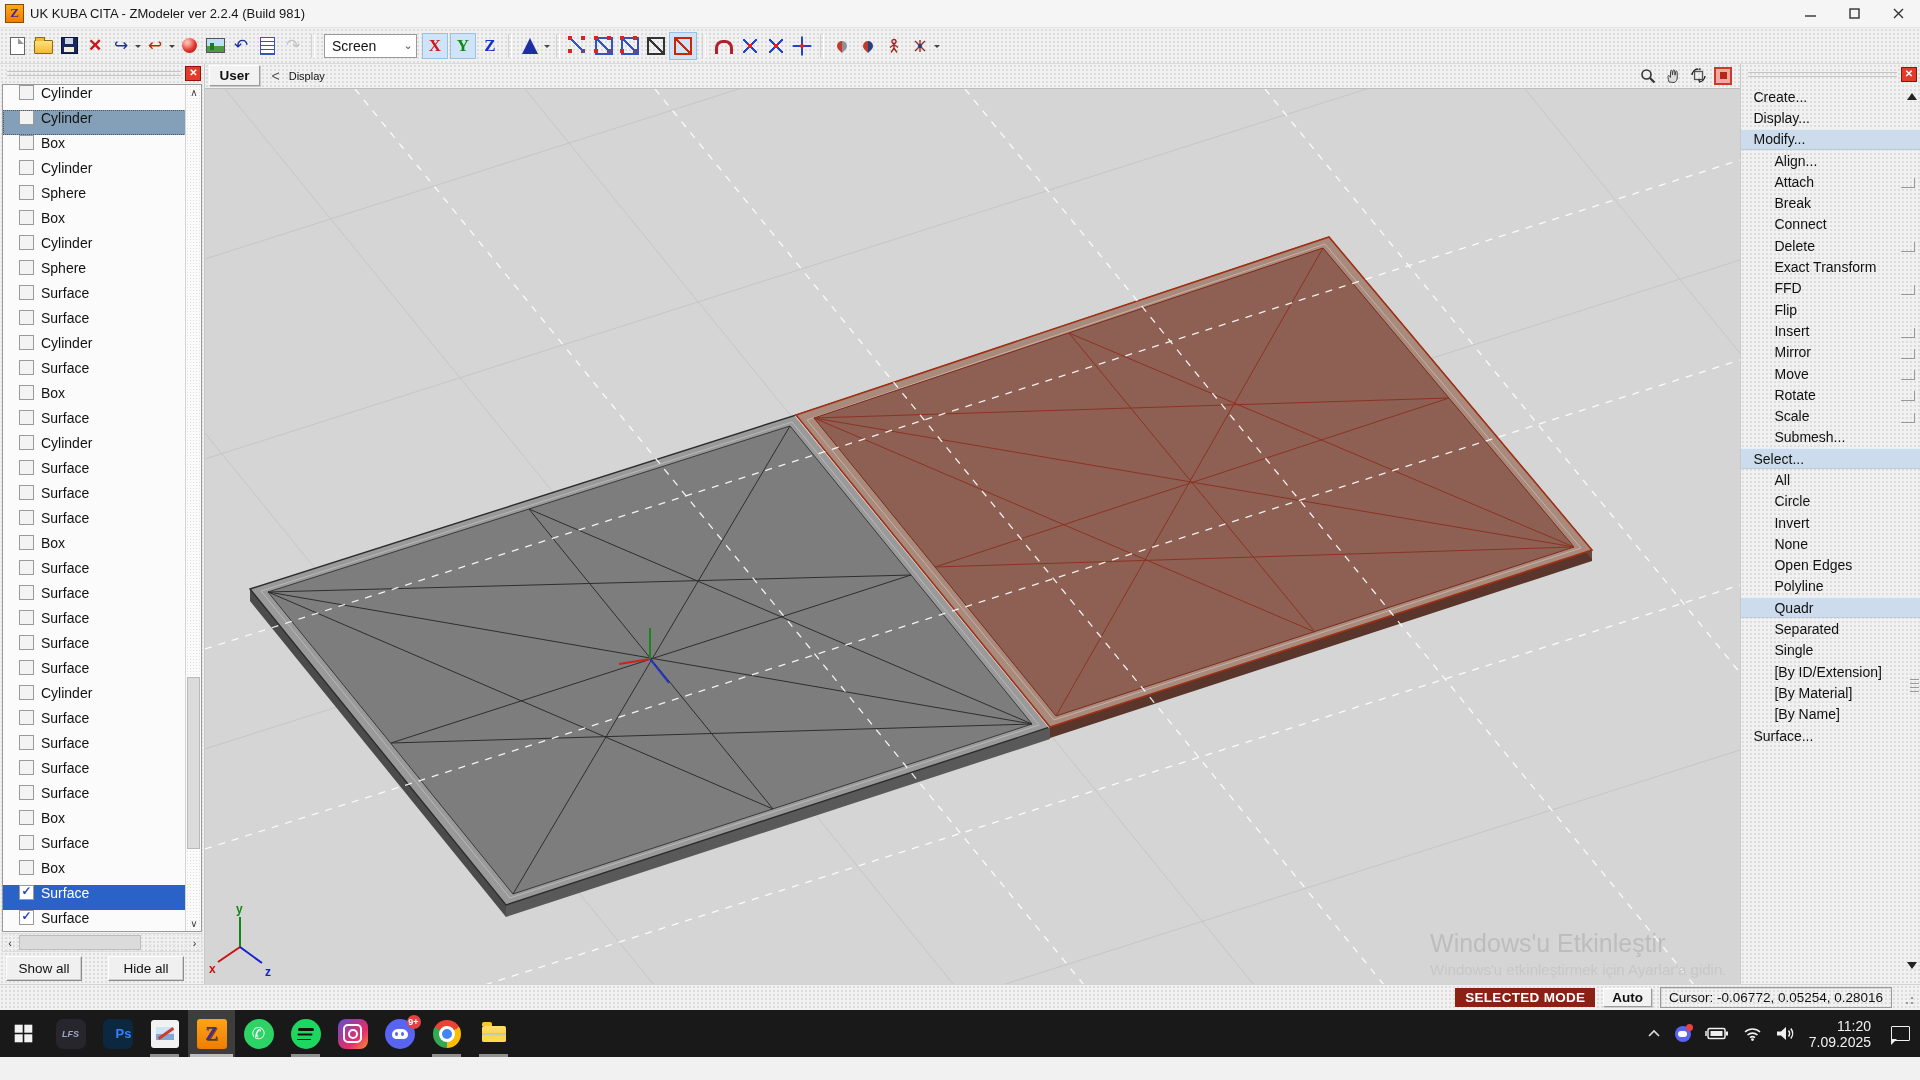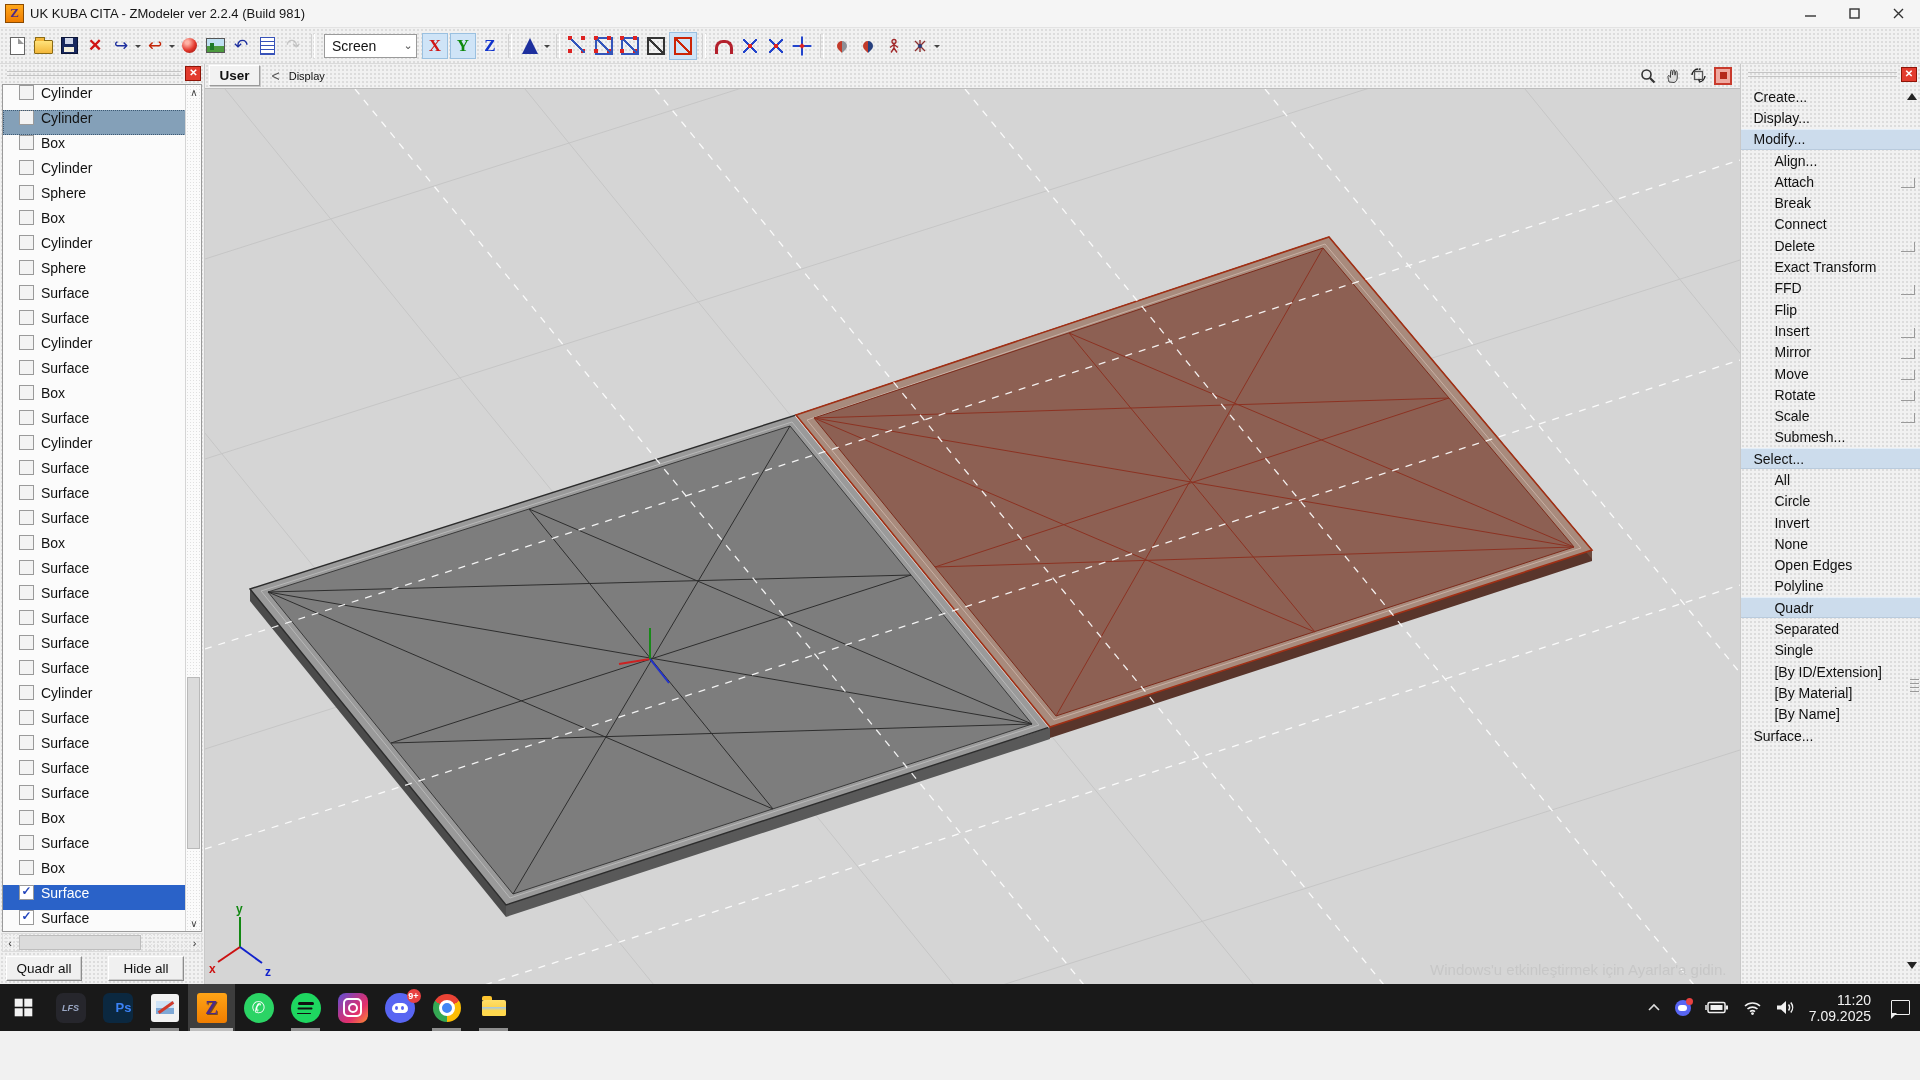--- a/index.html
+++ b/index.html
@@ -459,21 +459,21 @@
           <div class="vthumb"></div>
           <div class="varrow" style="bottom:2px;">∨</div>
         </div>
       </div>
       <div class="hscroll">
         <div class="harrow">‹</div>
         <div class="hthumb"></div>
         <div class="harrow right">›</div>
       </div>
       <div class="sidebtns">
-        <div class="btn3d">Quadr all</div>
+        <div class="btn3d">Show all</div>
         <div class="btn3d">Hide all</div>
       </div>
     </div>
 
     <div class="viewport">
       <div class="vp-topbar dotted">
         <div class="usertab">User</div>
         <span class="backarrow">&lt;</span>
         <span class="crumb">Display</span>
         <div class="vp-icons">
@@ -576,20 +576,21 @@
             <line x1="35" y1="858" x2="35" y2="828" stroke="#128812" stroke-width="2"></line>
             <line x1="35" y1="858" x2="13" y2="873" stroke="#cc1111" stroke-width="2"></line>
             <line x1="35" y1="858" x2="57" y2="874" stroke="#1122cc" stroke-width="2"></line>
             <text x="31" y="824" fill="#128812">y</text>
             <text x="4" y="884" fill="#cc1111">x</text>
             <text x="60" y="887" fill="#1122cc">z</text>
           </g>
         </svg>
 
         <div class="watermark">
+          <div class="wm1">Windows'u Etkinleştir</div>
           <div class="wm2">Windows'u etkinleştirmek için Ayarlar'a gidin.</div>
         </div>
       </div>
     </div>
 
     <div class="rpanel dotted">
       <div class="panel-head">
         <div class="grip"></div>
         <div class="closex">✕</div>
       </div>
@@ -695,20 +696,26 @@
           <div class="rp-row">
             <span>Surface...</span>
           </div>
         </div>
       <div class="rp-upArrow"></div>
       <div class="rp-thumb"></div>
       <div class="rp-downArrow"></div>
     </div>
   </div>
 
+  <div class="statusbar dotted">
+    <div class="mode-badge">SELECTED MODE</div>
+    <div class="auto-btn">Auto</div>
+    <div class="cursor-field">Cursor: -0.06772, 0.05254, 0.28016</div>
+    <div class="sizegrip"></div>
+  </div>
 
   <div class="taskbar">
     <div id="taskApps" style="display:flex;">
         <div class="tile">
           <div class="ai ai-start">
             <i></i>
           </div>
         </div>
         <div class="tile">
           <div class="ai ai-lfs">

